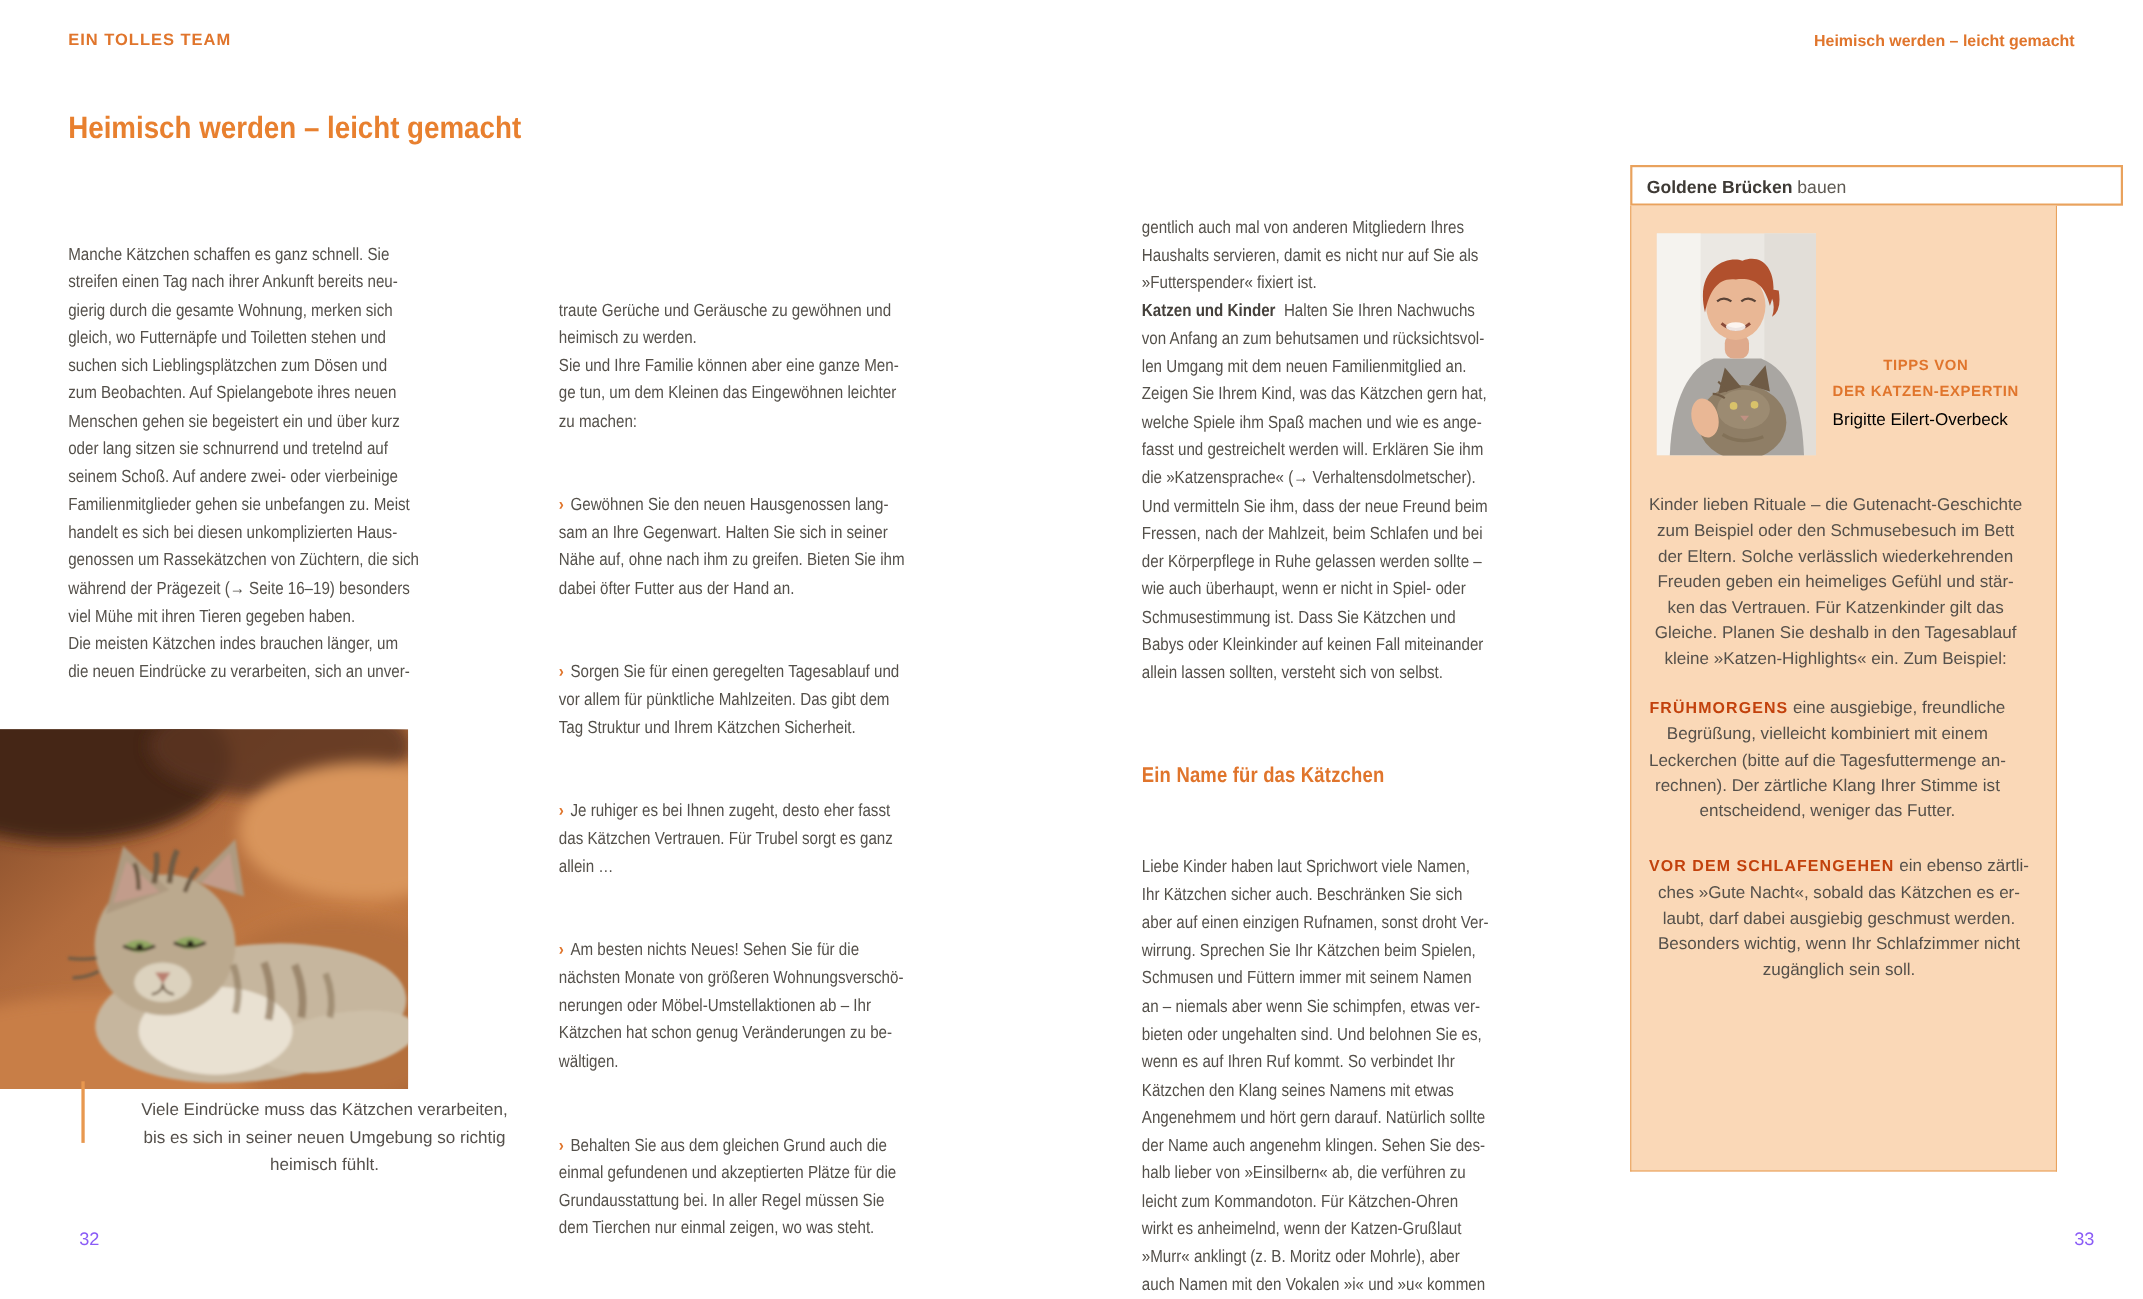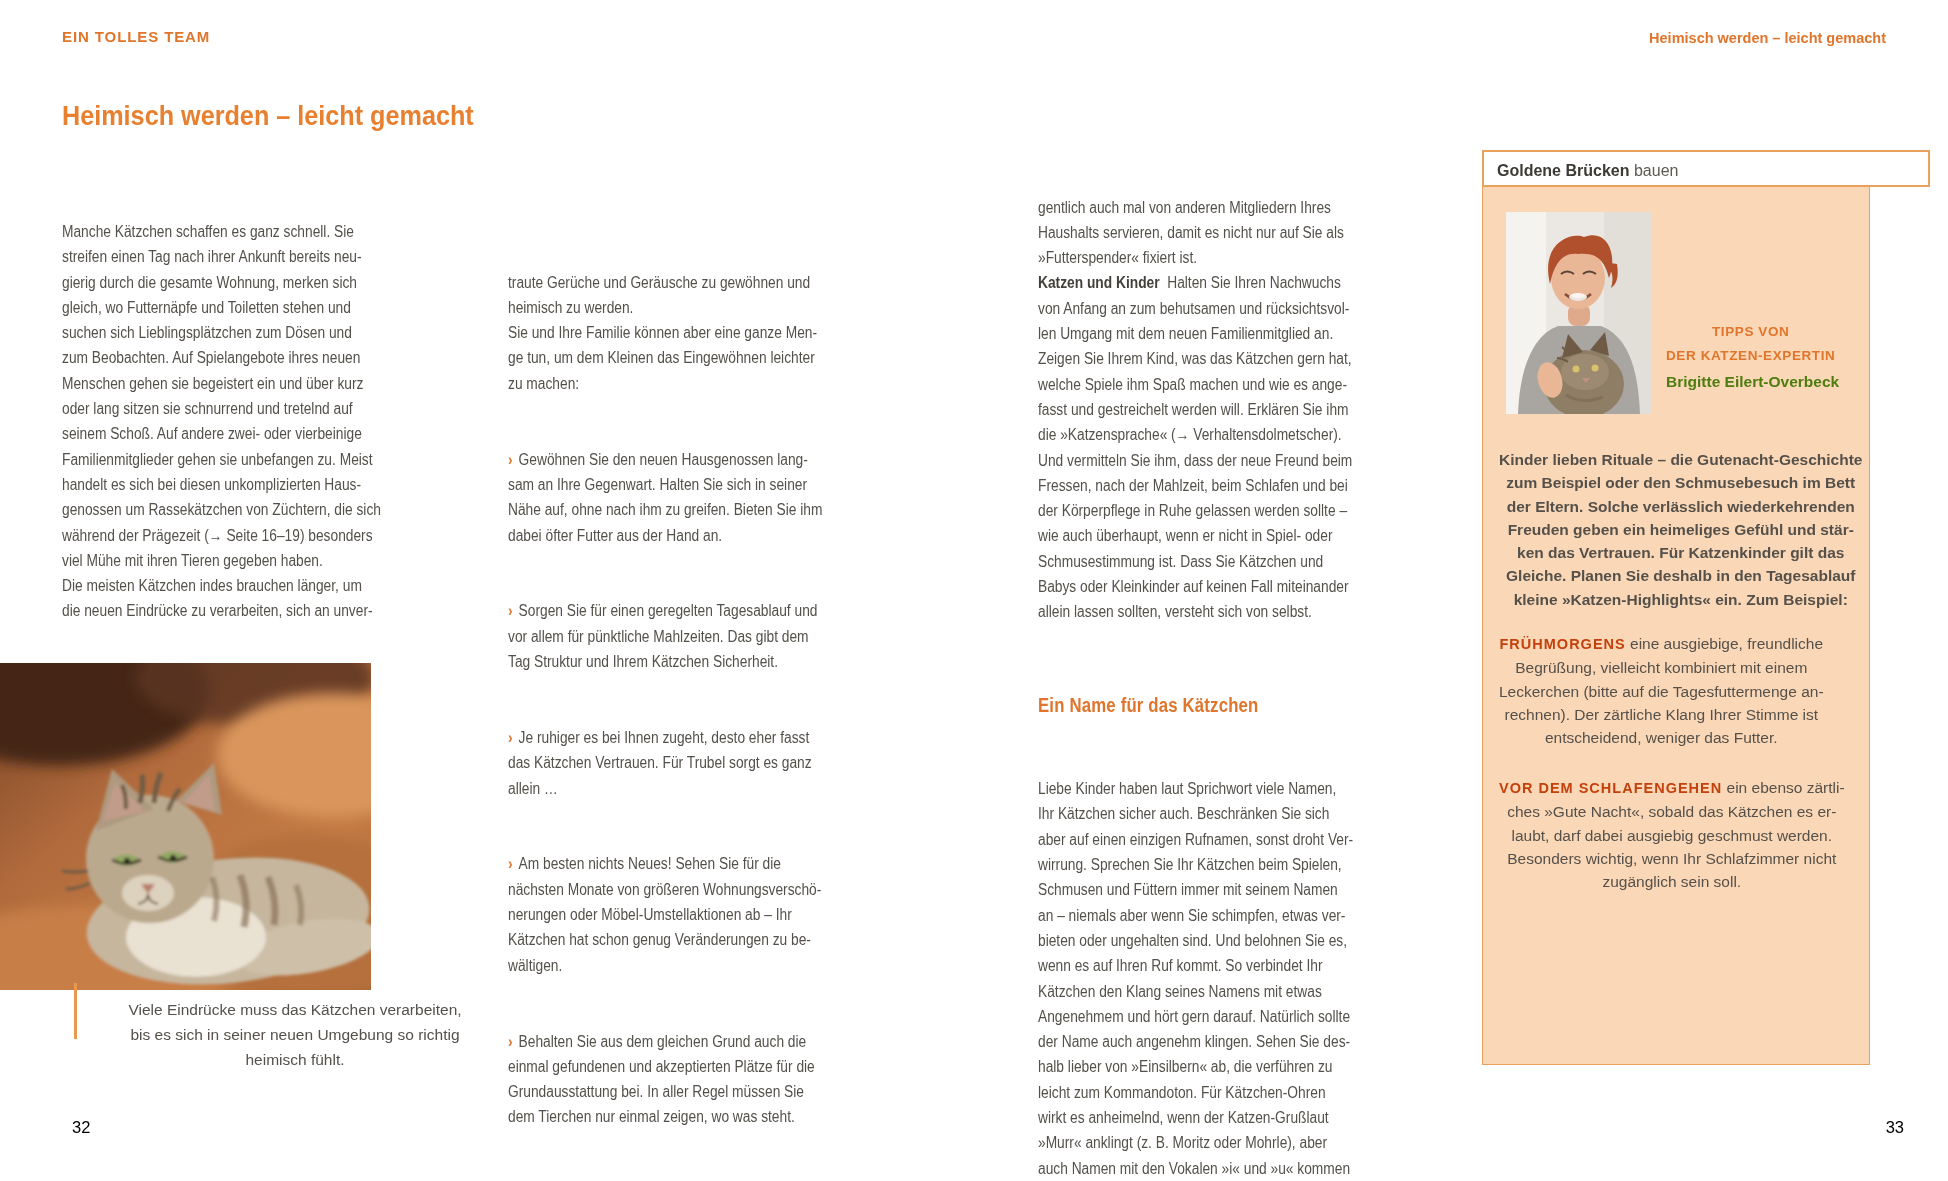--- a/index.html
+++ b/index.html
@@ -36,21 +36,21 @@
   
   .kitten-photo{position:absolute;left:0;top:663px;width:371px;height:327px;margin:0;}
   .caption{position:absolute;left:74px;top:981px;}
   .caption-bar{
     position:absolute;left:0;top:2px;width:3px;height:56px;background:#E8984F;
   }
   .caption-text{
     position:absolute;left:21px;top:16px;width:400px;
     font-size:15.5px;line-height:25px;color:#55504B;white-space:pre;text-align:center;
   }
-  .page-num{position:absolute;top:1118px;font-size:16.5px;color:#000000;}
+  .page-num{position:absolute;top:1118px;font-size:16.5px;color:#8b5cf6;}
   .page-num.left{left:72px;}
   .page-num.right{right:44px;}
   
   .sidebar{position:absolute;left:1482px;top:150px;width:388px;}
   .sidebar-header{
     box-sizing:border-box;width:448px;height:37px;background:#ffffff;
     border:2px solid #E9A25D;padding:10px 13px 0 13px;
     font-size:16px;color:#3E3A35;white-space:pre;
   }
   .sidebar-header .title-bold{font-weight:bold;color:#3E3A35;}
@@ -59,27 +59,27 @@
     box-sizing:border-box;position:relative;width:388px;height:878px;
     background:#FAD8B7;border:1px solid #E9A25D;border-top:none;text-align:center;
   }
   .expert-photo{position:absolute;left:23px;top:25px;width:145px;height:202px;margin:0;}
   .expert-kicker{
     position:absolute;left:183px;top:133px;
     font-size:13.5px;font-weight:bold;letter-spacing:.6px;color:#E0752C;line-height:24px;white-space:pre;
   }
   .expert-name{
     position:absolute;left:183px;top:186px;
-    font-size:15.5px;font-weight:bold;color:#4d7c0f;
+    font-size:15.5px;font-weight:normal;color:#000000;
   }
   .sidebar-text{
     position:absolute;left:16px;
     font-size:15.5px;line-height:23.3px;color:#55504A;white-space:pre;
   }
-  .sidebar-intro{top:261px;font-weight:bold;}
+  .sidebar-intro{top:261px;}
   .tip1{top:445px;}
   .tip2{top:589px;}
   .tip3{top:727px;}
   .tip-label{
     color:#c2410c;font-weight:bold;font-size:14.5px;letter-spacing:1px;
   }
 </style>
 </head>
 <body>
 

